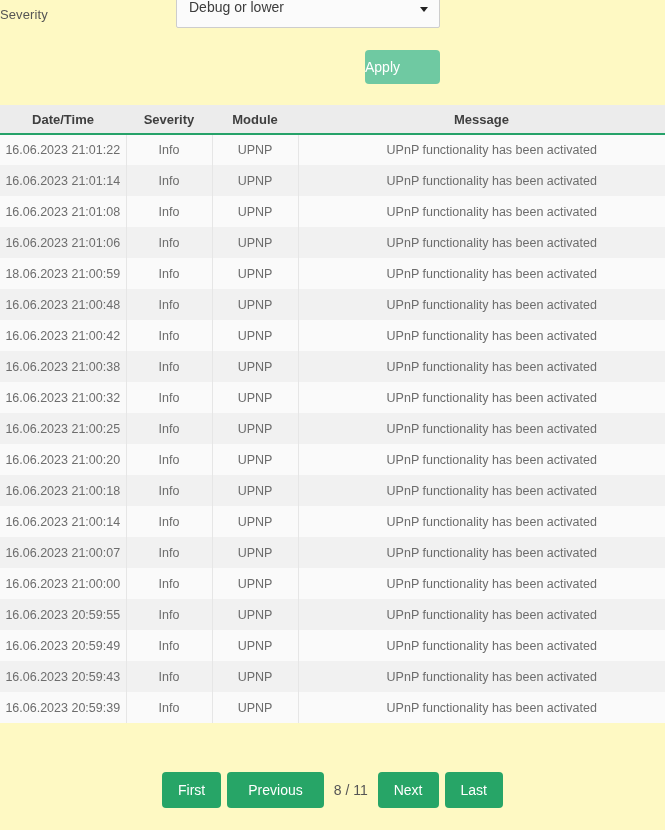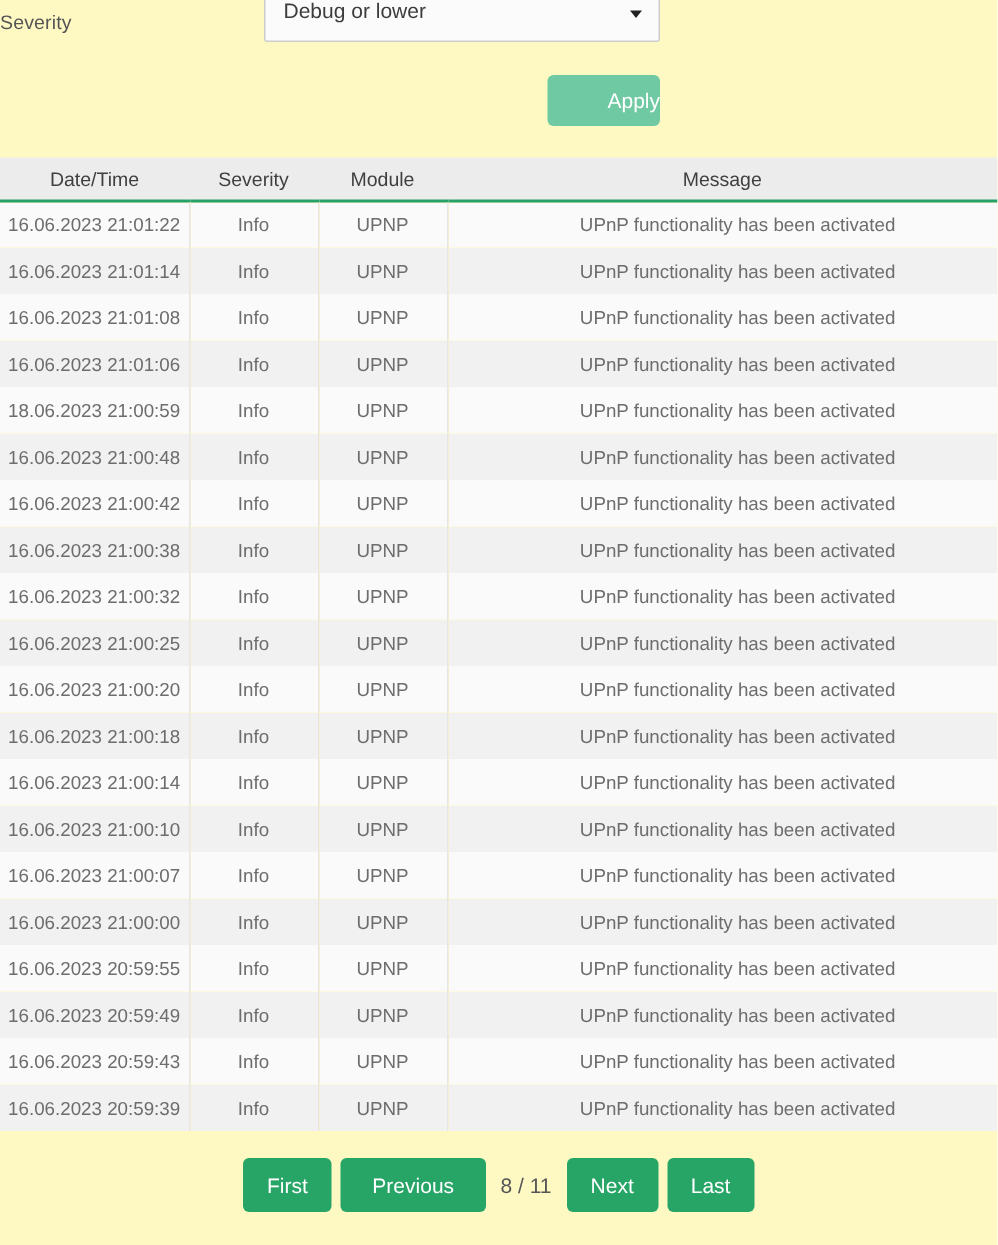--- a/index.html
+++ b/index.html
@@ -78,39 +78,39 @@
     top: 50px;
     width: 75px;
     height: 34px;
     background: #6fc9a2;
     border: none;
     border-radius: 4px;
     color: #ffffff;
     font-family: "Liberation Sans", sans-serif;
     font-size: 14px;
     line-height: 34px;
-    text-align: right;
+    text-align: left;
     cursor: pointer;
   }
 
   
   .log-table {
     position: absolute;
     left: 0;
     top: 105px;
     width: 665px;
     border-collapse: collapse;
     table-layout: fixed;
   }
 
   .log-table thead th {
     background: #ececec;
     height: 29px;
     font-size: 13px;
-    font-weight: normal;
+    font-weight: bold;
     color: #3f3f3f;
     text-align: center;
     border-bottom: 2px solid #26a269;
     padding: 0;
   }
 
   .log-table tbody td {
     height: 31px;
     font-size: 12.5px;
     color: #6d6d6d;
@@ -273,26 +273,20 @@
           <td class="cell-module">UPNP</td>
           <td class="cell-message">UPnP functionality has been activated</td>
         </tr>
         <tr>
           <td class="cell-datetime">16.06.2023 21:00:14</td>
           <td class="cell-severity">Info</td>
           <td class="cell-module">UPNP</td>
           <td class="cell-message">UPnP functionality has been activated</td>
         </tr>
         <tr>
-          <td class="cell-datetime">16.06.2023 21:00:10</td>
-          <td class="cell-severity">Info</td>
-          <td class="cell-module">UPNP</td>
-          <td class="cell-message">UPnP functionality has been activated</td>
-        </tr>
-        <tr>
           <td class="cell-datetime">16.06.2023 21:00:07</td>
           <td class="cell-severity">Info</td>
           <td class="cell-module">UPNP</td>
           <td class="cell-message">UPnP functionality has been activated</td>
         </tr>
         <tr>
           <td class="cell-datetime">16.06.2023 21:00:00</td>
           <td class="cell-severity">Info</td>
           <td class="cell-module">UPNP</td>
           <td class="cell-message">UPnP functionality has been activated</td>

